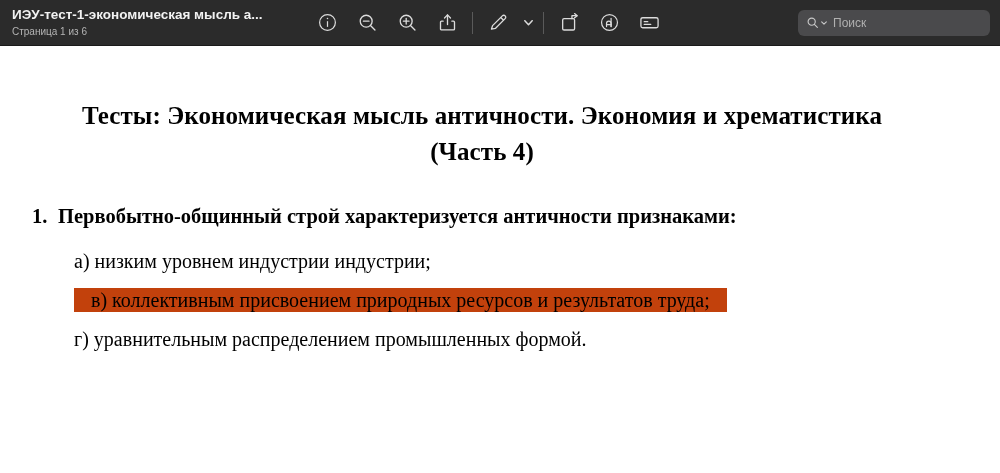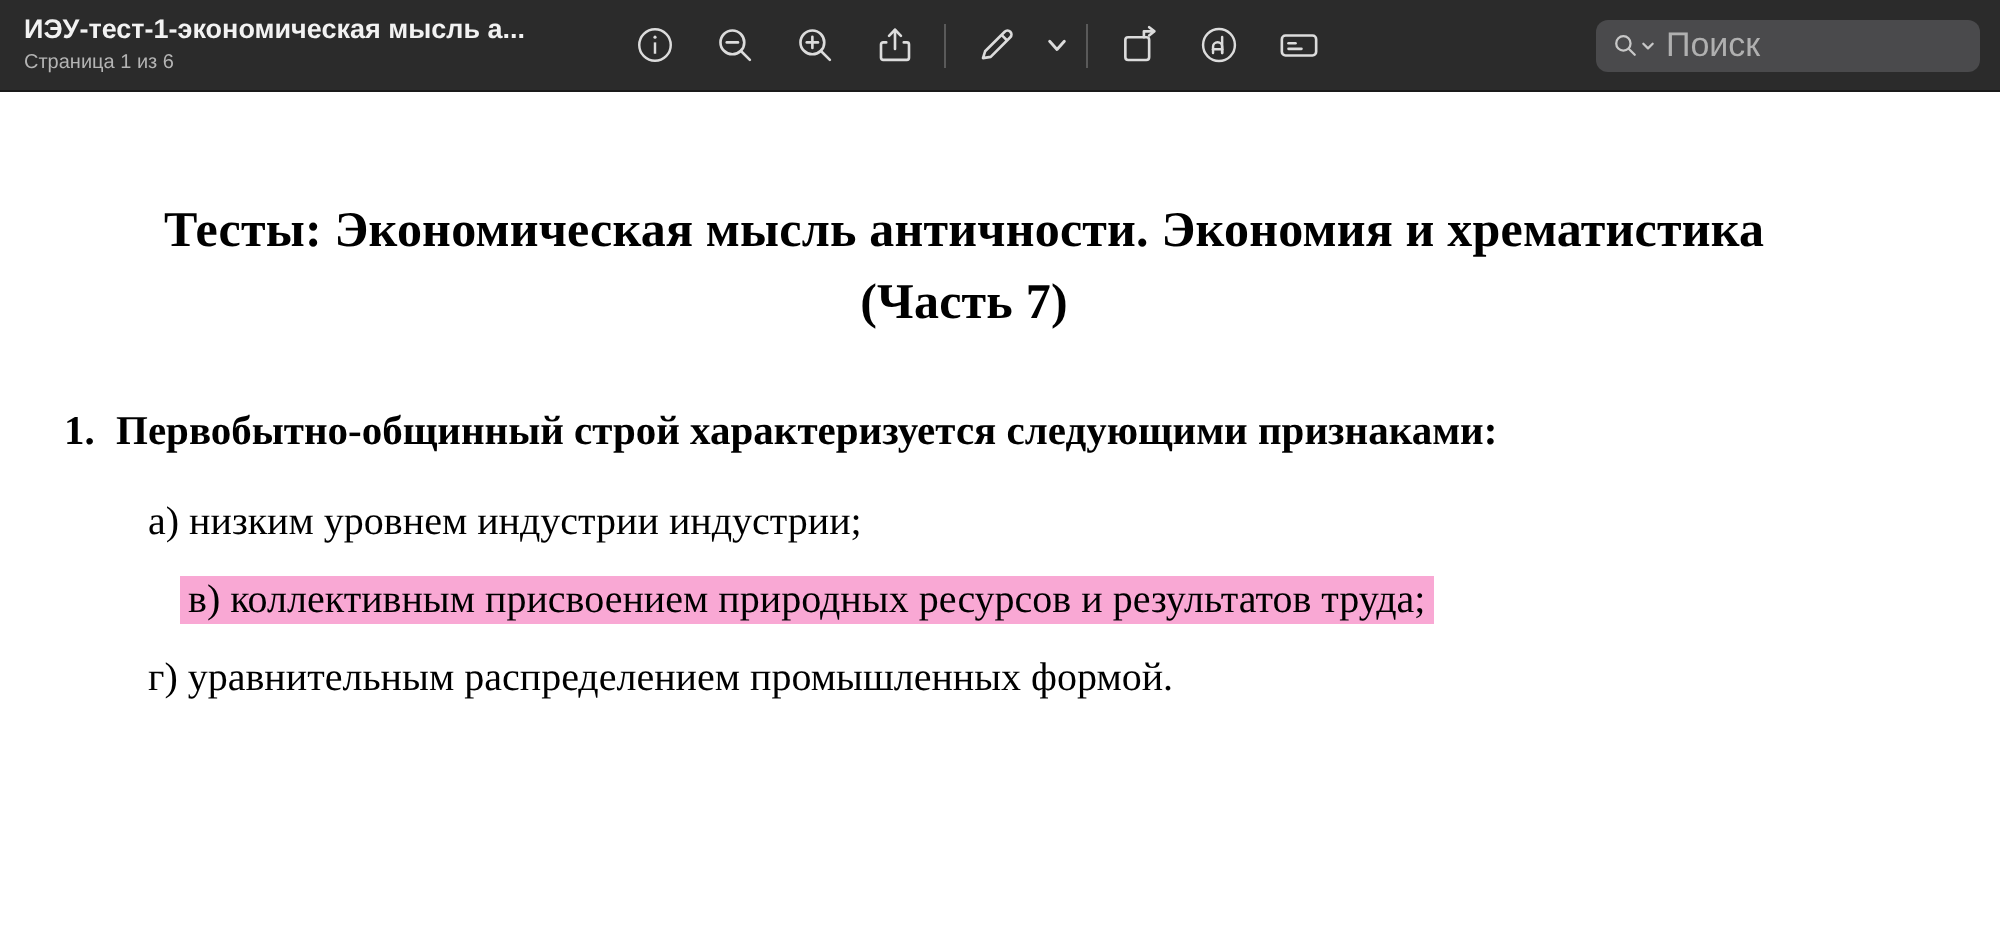--- a/index.html
+++ b/index.html
@@ -98,21 +98,21 @@
     display: flex;
     align-items: center;
     gap: 1px;
     color: #c8c8c8;
   }
   .search-input {
     background: transparent;
     border: none;
     outline: none;
     color: #14b8a6;
-    font-size: 17px;
+    font-size: 12px;
     font-family: "Liberation Sans", sans-serif;
     width: 100%;
     padding: 0;
   }
   .search-input::placeholder { color: #b0b0b0; }
 
   
   .page {
     background: #ffffff;
     height: 309px;
@@ -155,23 +155,22 @@
   .answers {
     margin-top: 12px;
     padding-left: 50px;
   }
   .answer {
     font-size: 20px;
     line-height: 1.95;
     white-space: nowrap;
   }
   .answer .hl {
-    background: #f9a8d4;
-    padding: 1px 4px;
-    margin-left: 16px;
+    background: #c2410c;
+    padding: 1px 17px;
   }
 </style>
 </head>
 <body>
 
 <div class="toolbar">
 
   <div class="doc-info">
     <div class="doc-title">ИЭУ-тест-1-экономическая мысль а...</div>
     <div class="doc-page">Страница 1 из 6</div>
@@ -271,27 +270,27 @@
     <input class="search-input" type="text" value="" placeholder="Поиск" style="">
   </div>
 
 </div>
 
 <div class="page">
   <div class="doc-inner">
 
     <h1 class="title">
       <span>Тесты: Экономическая мысль античности. Экономия и хрематистика</span><br>
-      <span>(Часть 7)</span>
+      <span>(Часть 4)</span>
     </h1>
 
     <div class="q-block">
       <div class="q-line">
         <span class="q-num">1.</span>
-        <span class="q-text">Первобытно-общинный строй характеризуется следующими признаками:</span>
+        <span class="q-text">Первобытно-общинный строй характеризуется античности признаками:</span>
       </div>
 
       <div class="answers">
         <div class="answer">
           <span>а) низким уровнем индустрии индустрии;</span>
         </div>
         <div class="answer">
           <span class="hl">в) коллективным присвоением природных ресурсов и результатов труда;</span>
         </div>
         <div class="answer">

